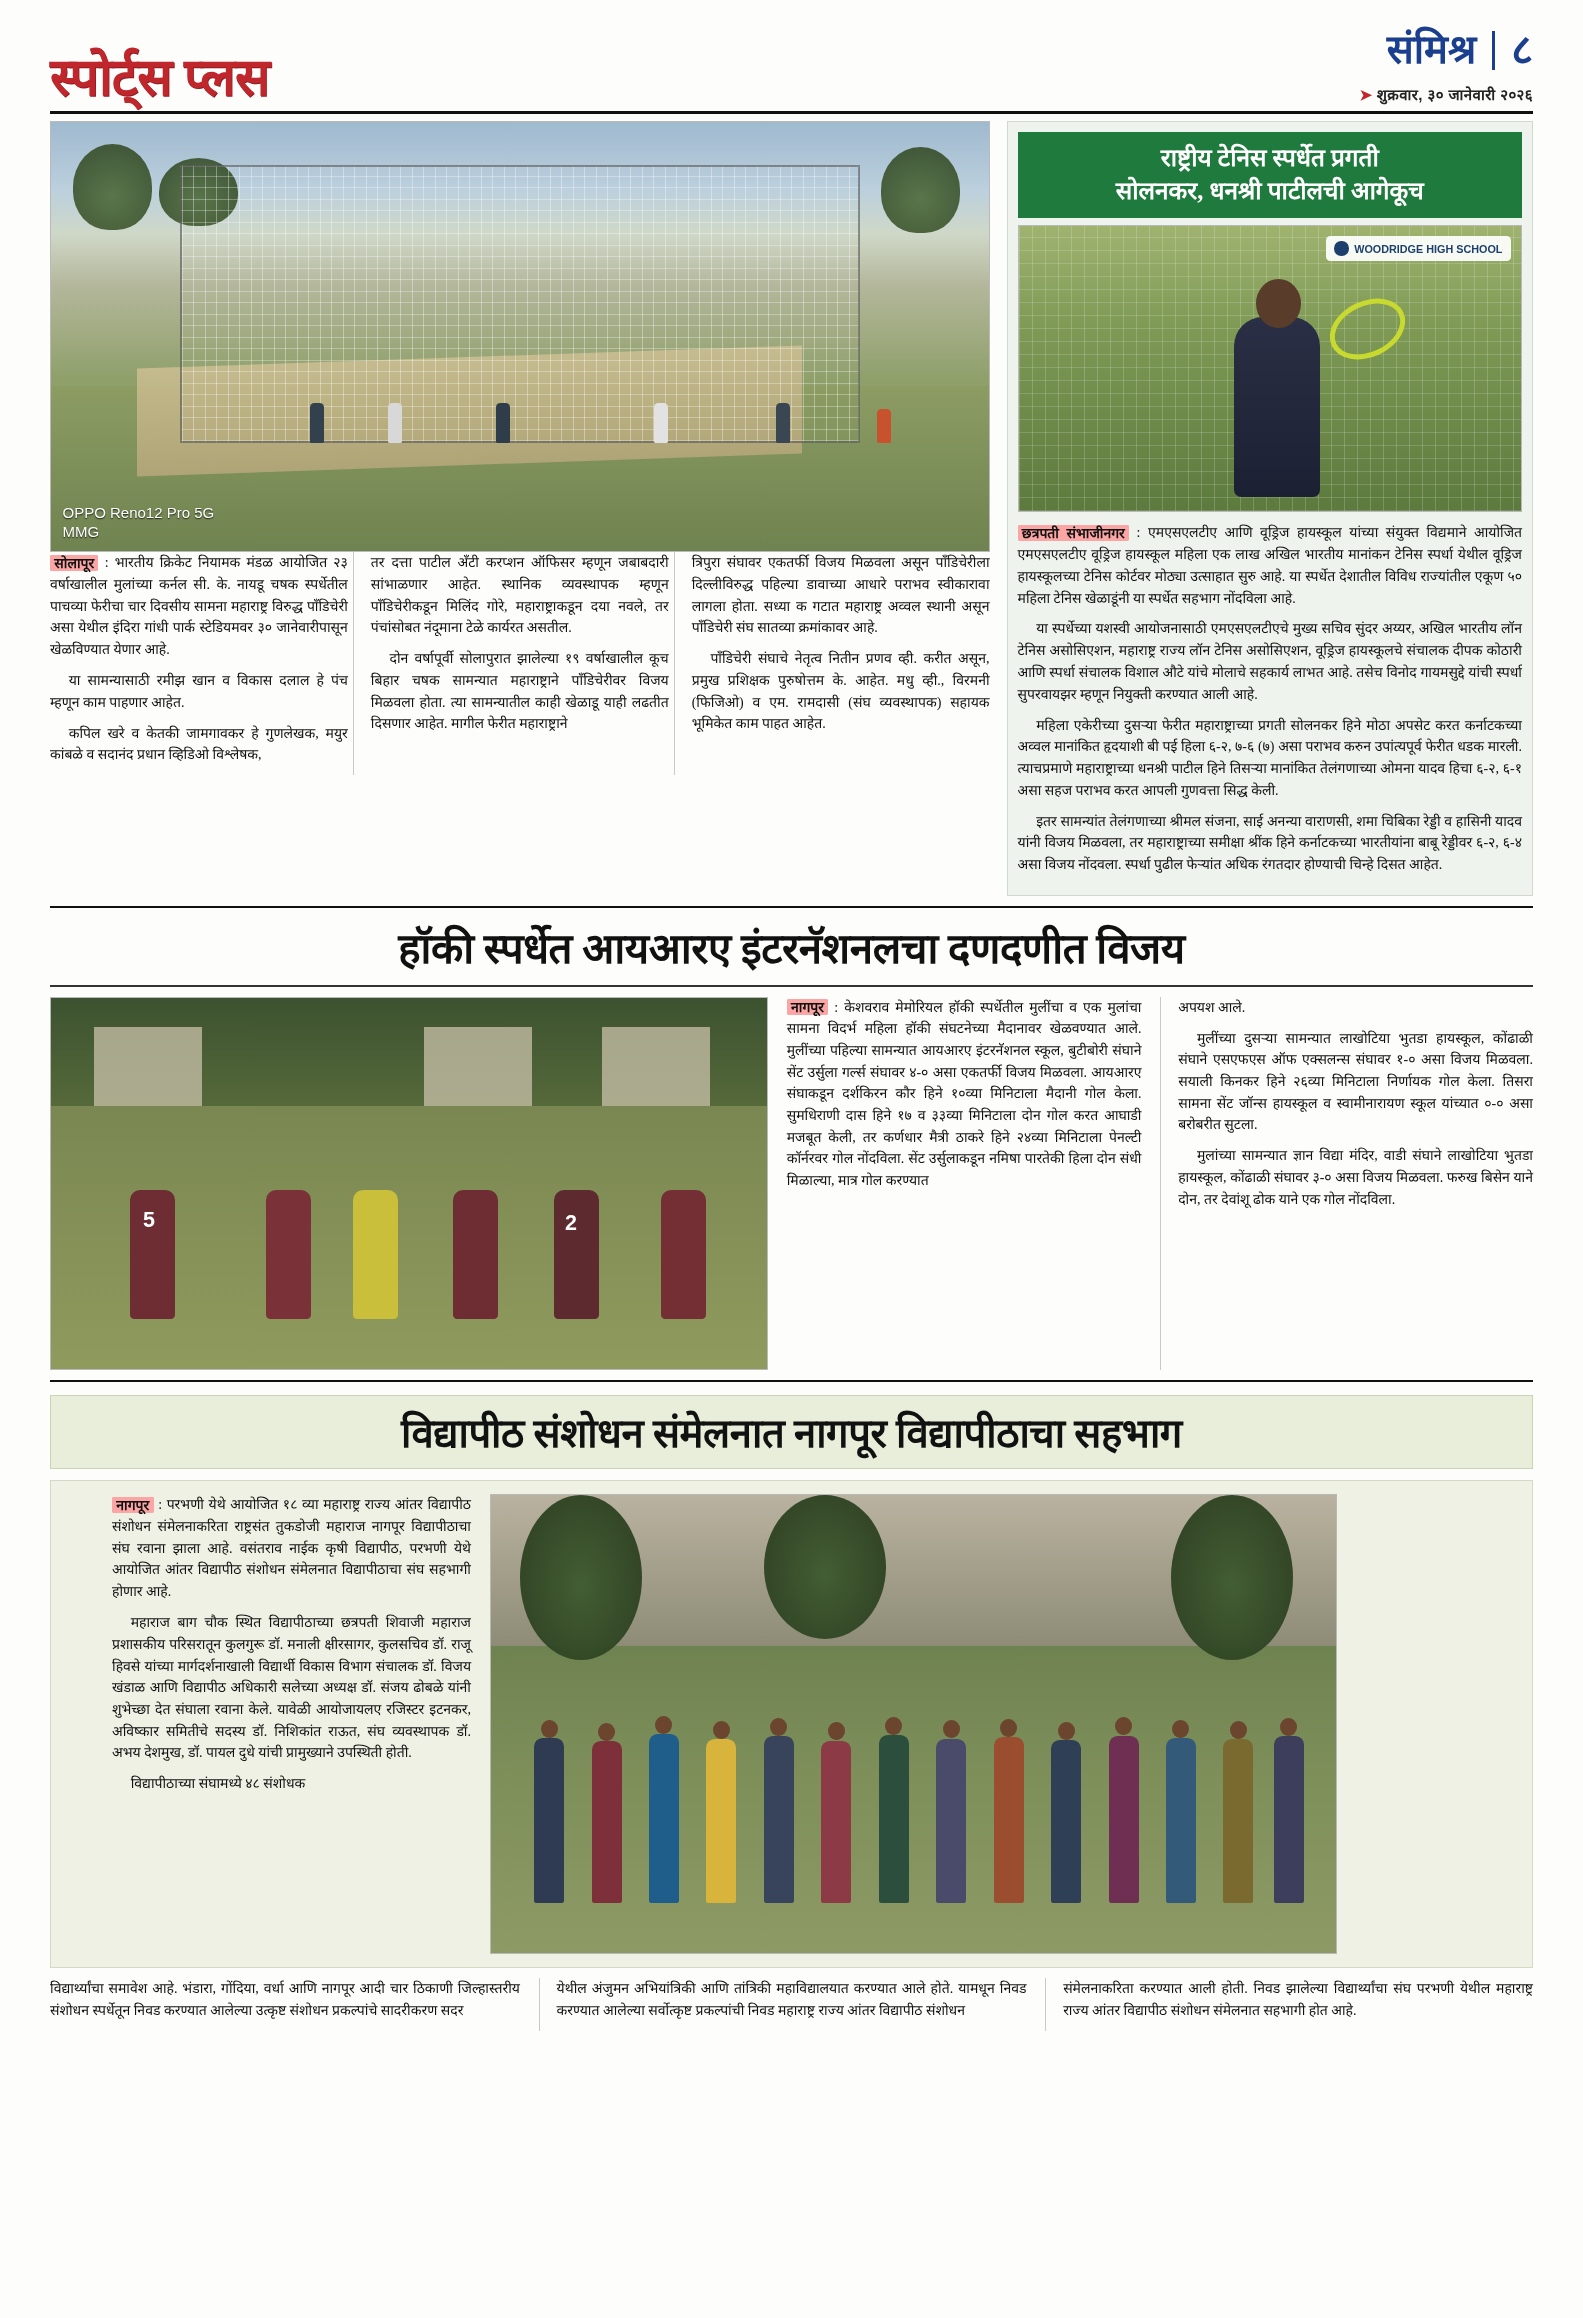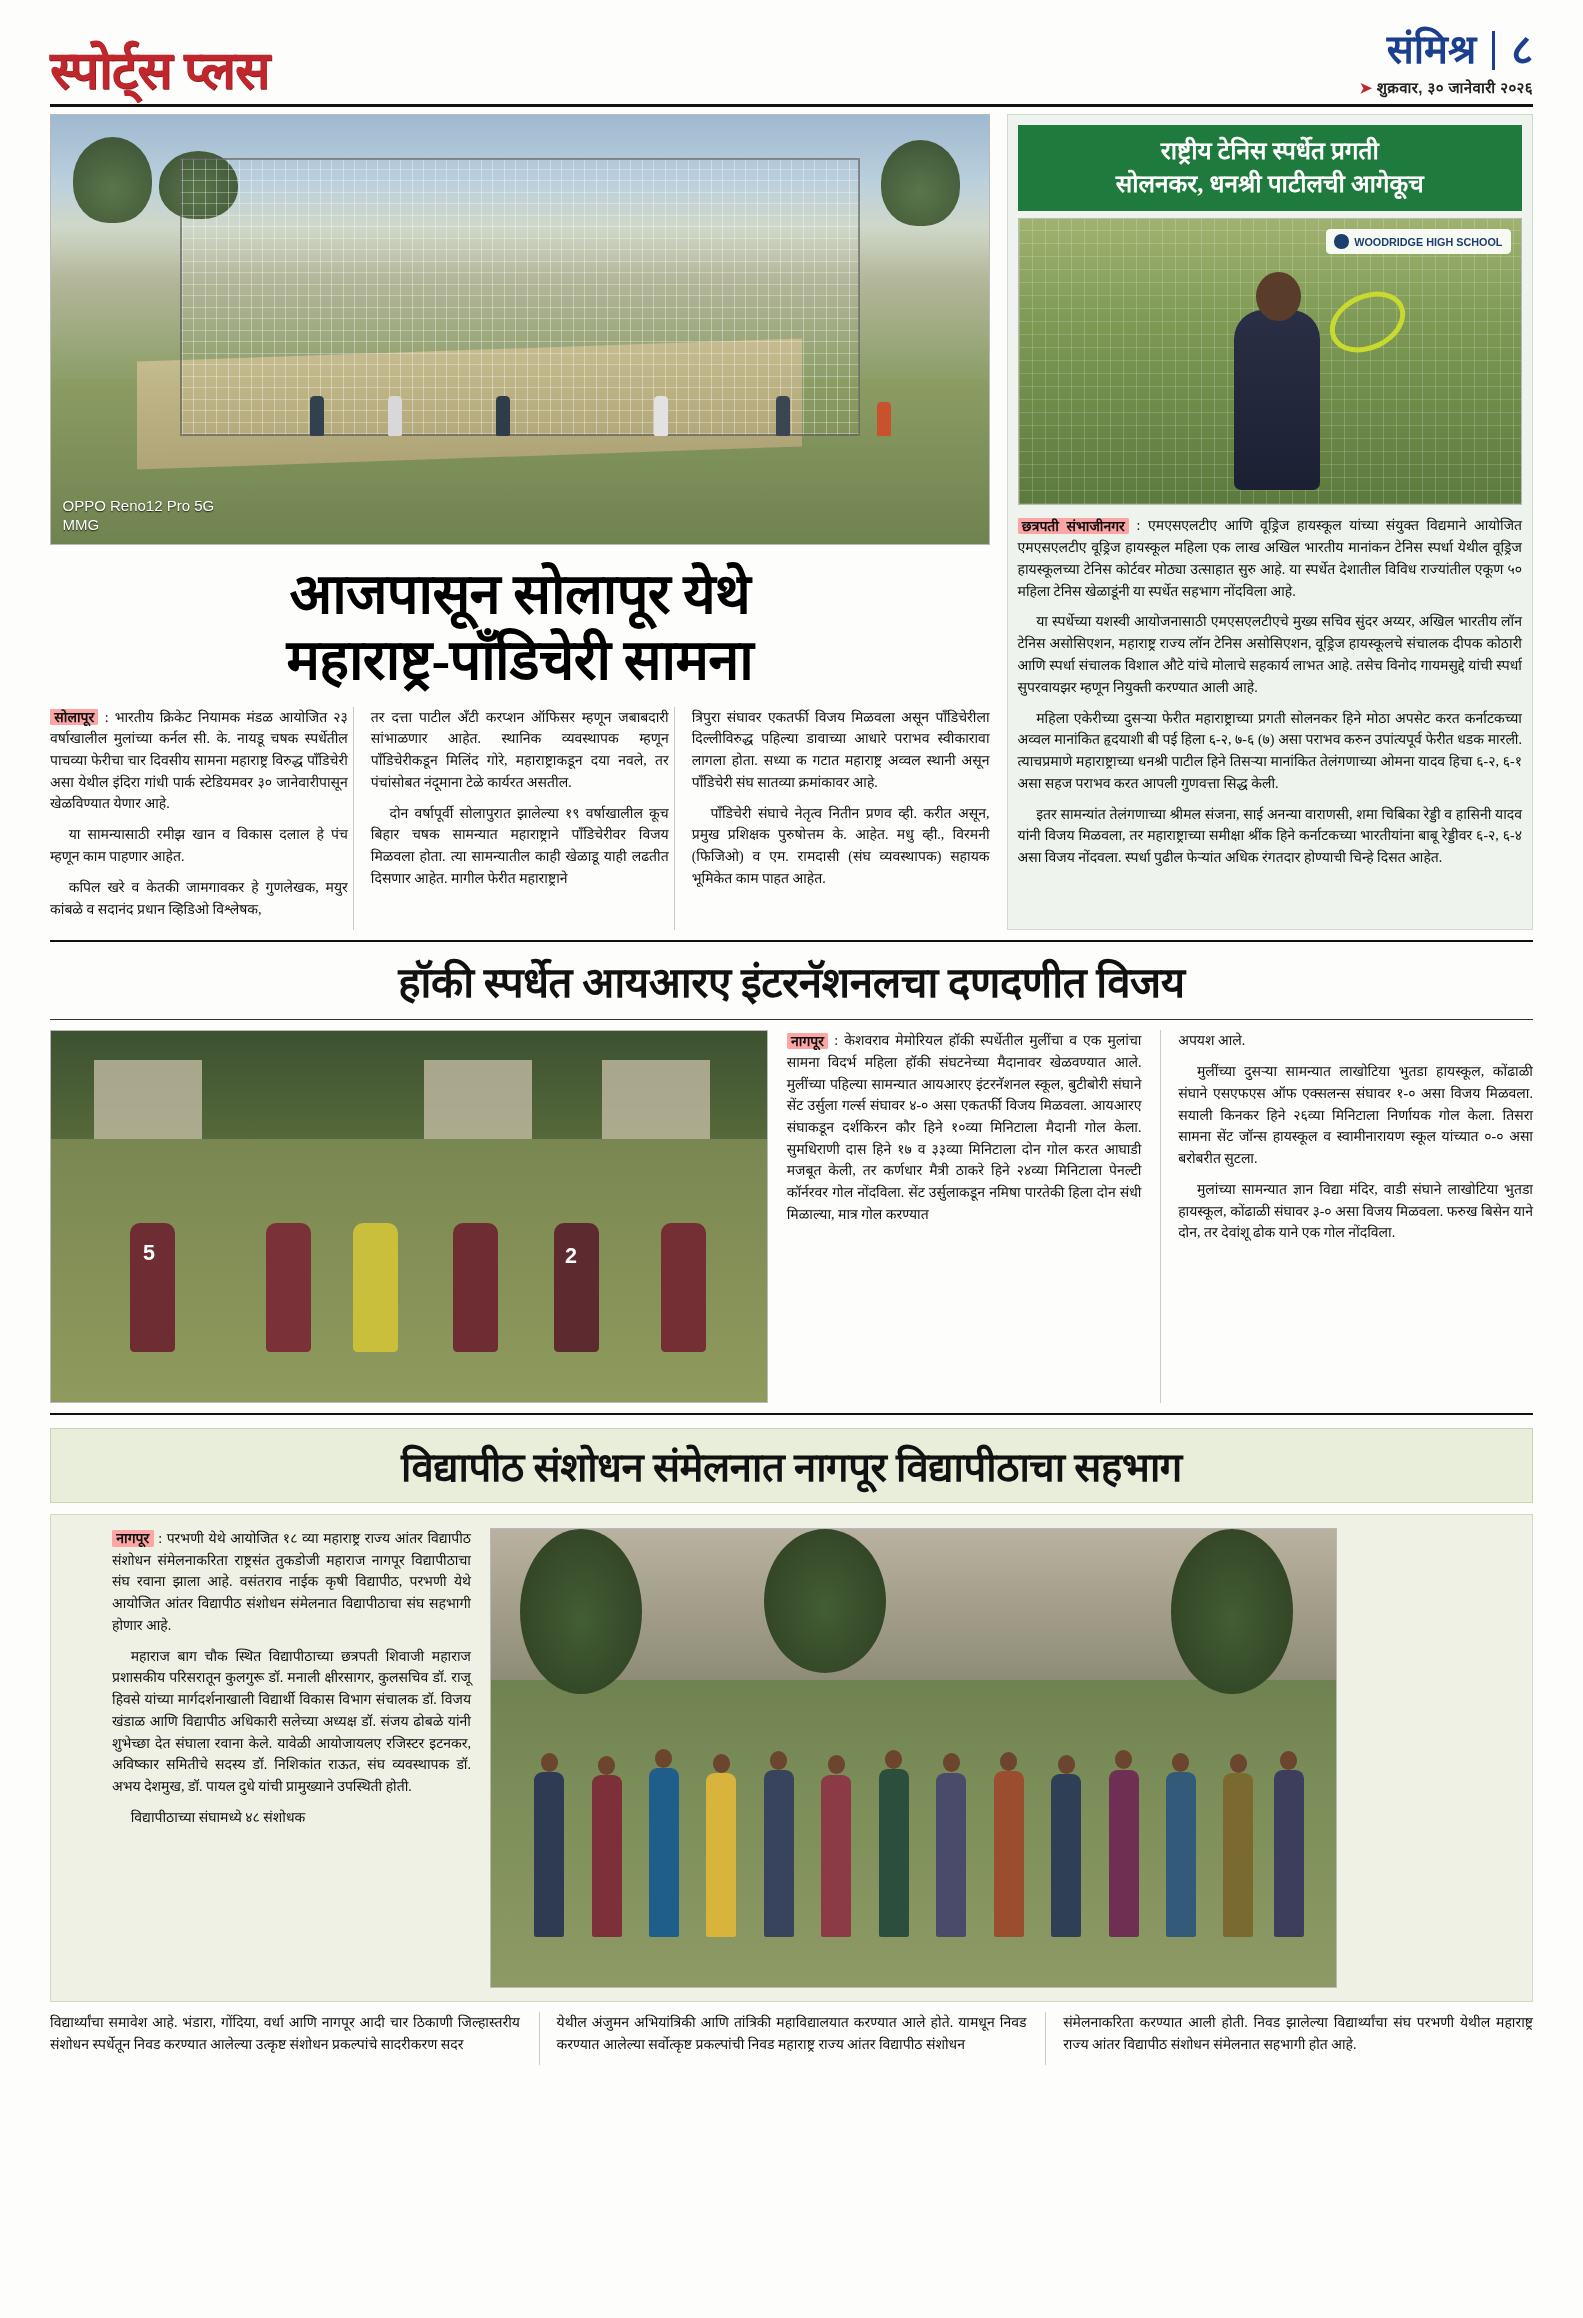--- a/index.html
+++ b/index.html
@@ -57,21 +57,21 @@
     background: #1b3f8f;
   }
   .page-number {
     font-family: "Liberation Serif", serif;
     font-weight: bold;
     font-size: 42px;
     color: #1b3f8f;
     line-height: 1;
   }
   .dateline {
-    margin-top: 6px;
+    margin-top: 13px;
     font-size: 15px;
     font-weight: bold;
     color: #222;
     letter-spacing: 0.4px;
   }
   .dateline .arrow { color: #c0272d; margin-right: 4.3px; }
 
   
   .rule { height: 2.2px; background: #111; margin: 10px 0; }
   .rule.thin { height: 1.4px; background:#333; }
@@ -355,24 +355,20 @@
         <div class="figure" style="left:445px; background:#2f3d4a;"></div>
         <div class="figure" style="left:603px; background:#e2e2e2;"></div>
         <div class="figure" style="left:725px; background:#3a4752;"></div>
         <div class="figure" style="left:826px; background:#c8512e; height:34px;"></div>
         <div class="photo-credit">
           <div>OPPO Reno12 Pro 5G</div>
           <div>MMG</div>
         </div>
       </div>
 
-      <div class="headline-main">
-        <div>आजपासून सोलापूर येथे</div>
-        <div>महाराष्ट्र-पाँडिचेरी सामना</div>
-      </div>
 
       <div class="three-cols">
         <div class="col-text">
           <p class="first"><span class="place-tag">सोलापूर</span> : <span>भारतीय क्रिकेट नियामक मंडळ आयोजित २३ वर्षाखालील मुलांच्या कर्नल सी. के. नायडू चषक स्पर्धेतील पाचव्या फेरीचा चार दिवसीय सामना महाराष्ट्र विरुद्ध पाँडिचेरी असा येथील इंदिरा गांधी पार्क स्टेडियमवर ३० जानेवारीपासून खेळविण्यात येणार आहे.</span></p>
           <p>या सामन्यासाठी रमीझ खान व विकास दलाल हे पंच म्हणून काम पाहणार आहेत.</p>
           <p>कपिल खरे व केतकी जामगावकर हे गुणलेखक, मयुर कांबळे व सदानंद प्रधान व्हिडिओ विश्लेषक,</p>
         </div>
         <div class="col-text col-sep">
           <p class="first">तर दत्ता पाटील अँटी करप्शन ऑफिसर म्हणून जबाबदारी सांभाळणार आहेत. स्थानिक व्यवस्थापक म्हणून पाँडिचेरीकडून मिलिंद गोरे, महाराष्ट्राकडून दया नवले, तर पंचांसोबत नंदूमाना टेळे कार्यरत असतील.</p>
           <p>दोन वर्षापूर्वी सोलापुरात झालेल्या १९ वर्षाखालील कूच बिहार चषक सामन्यात महाराष्ट्राने पाँडिचेरीवर विजय मिळवला होता. त्या सामन्यातील काही खेळाडू याही लढतीत दिसणार आहेत. मागील फेरीत महाराष्ट्राने</p>

